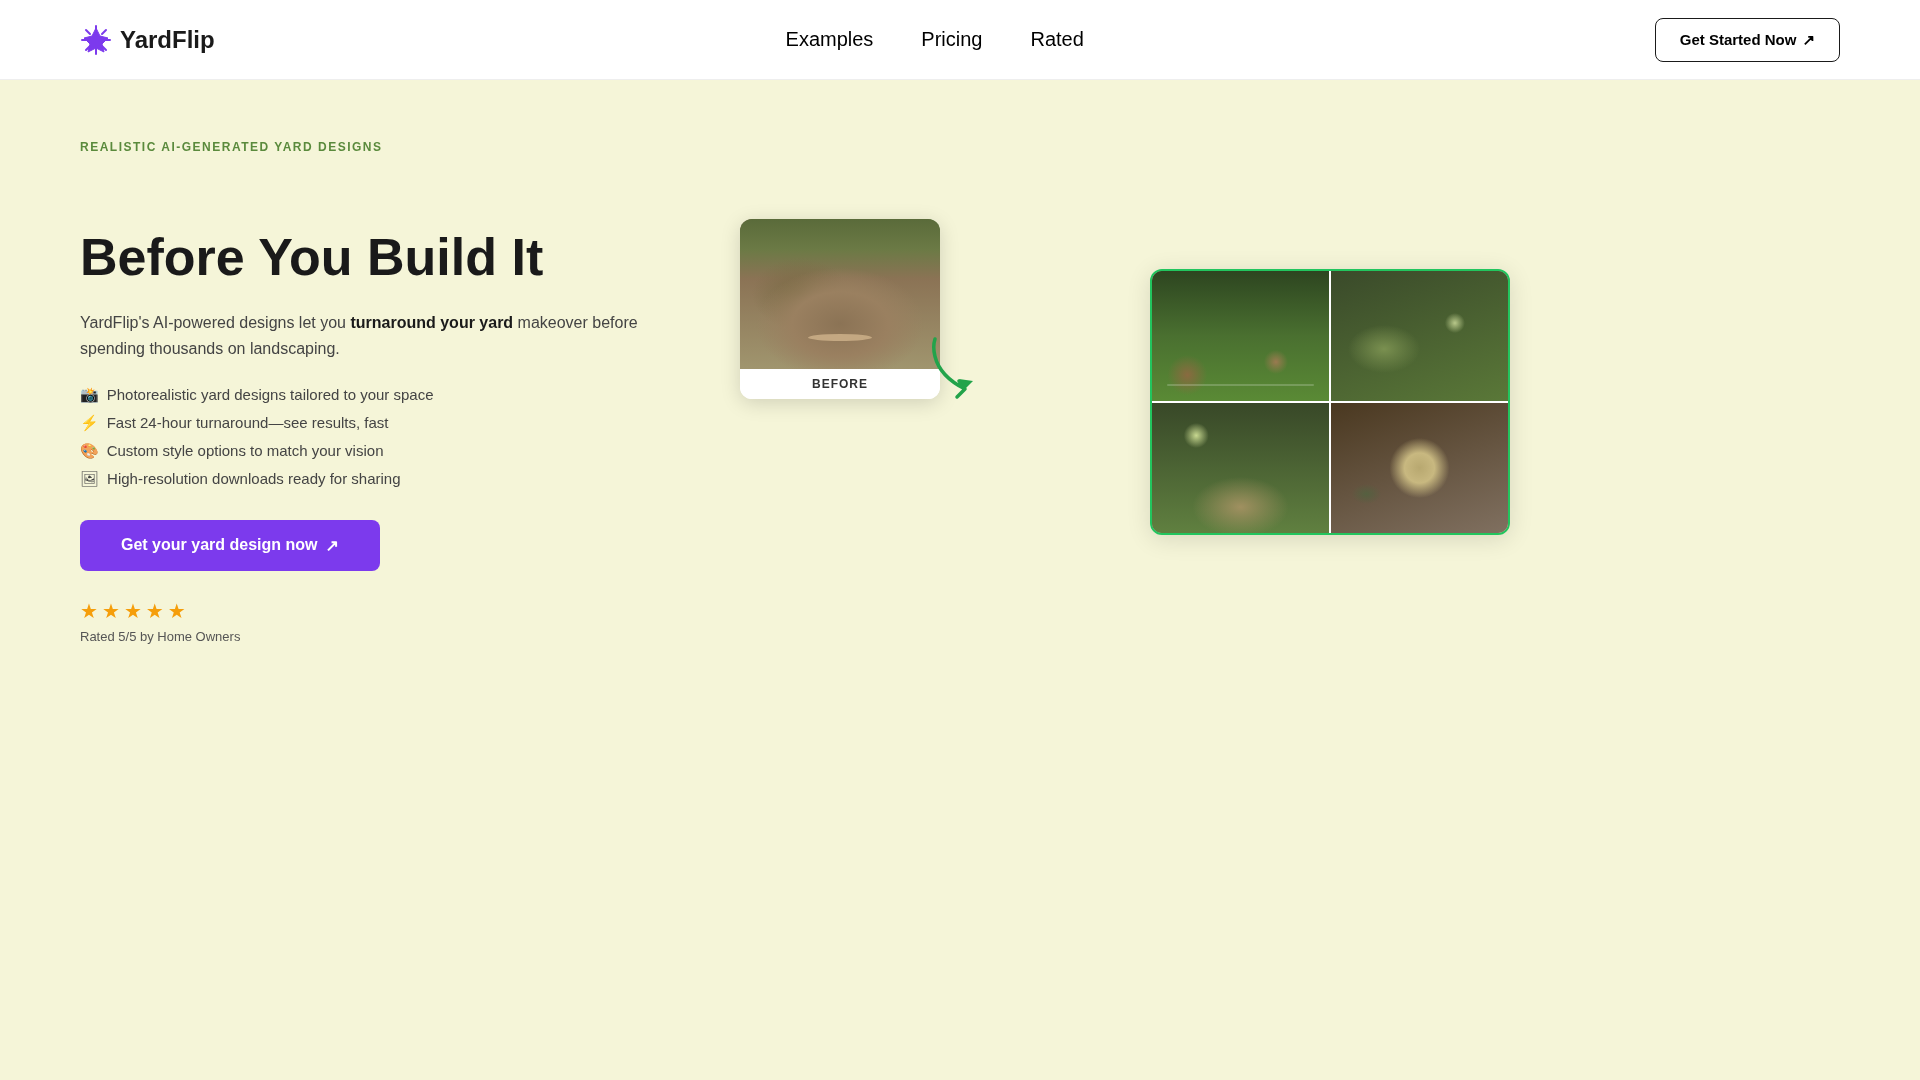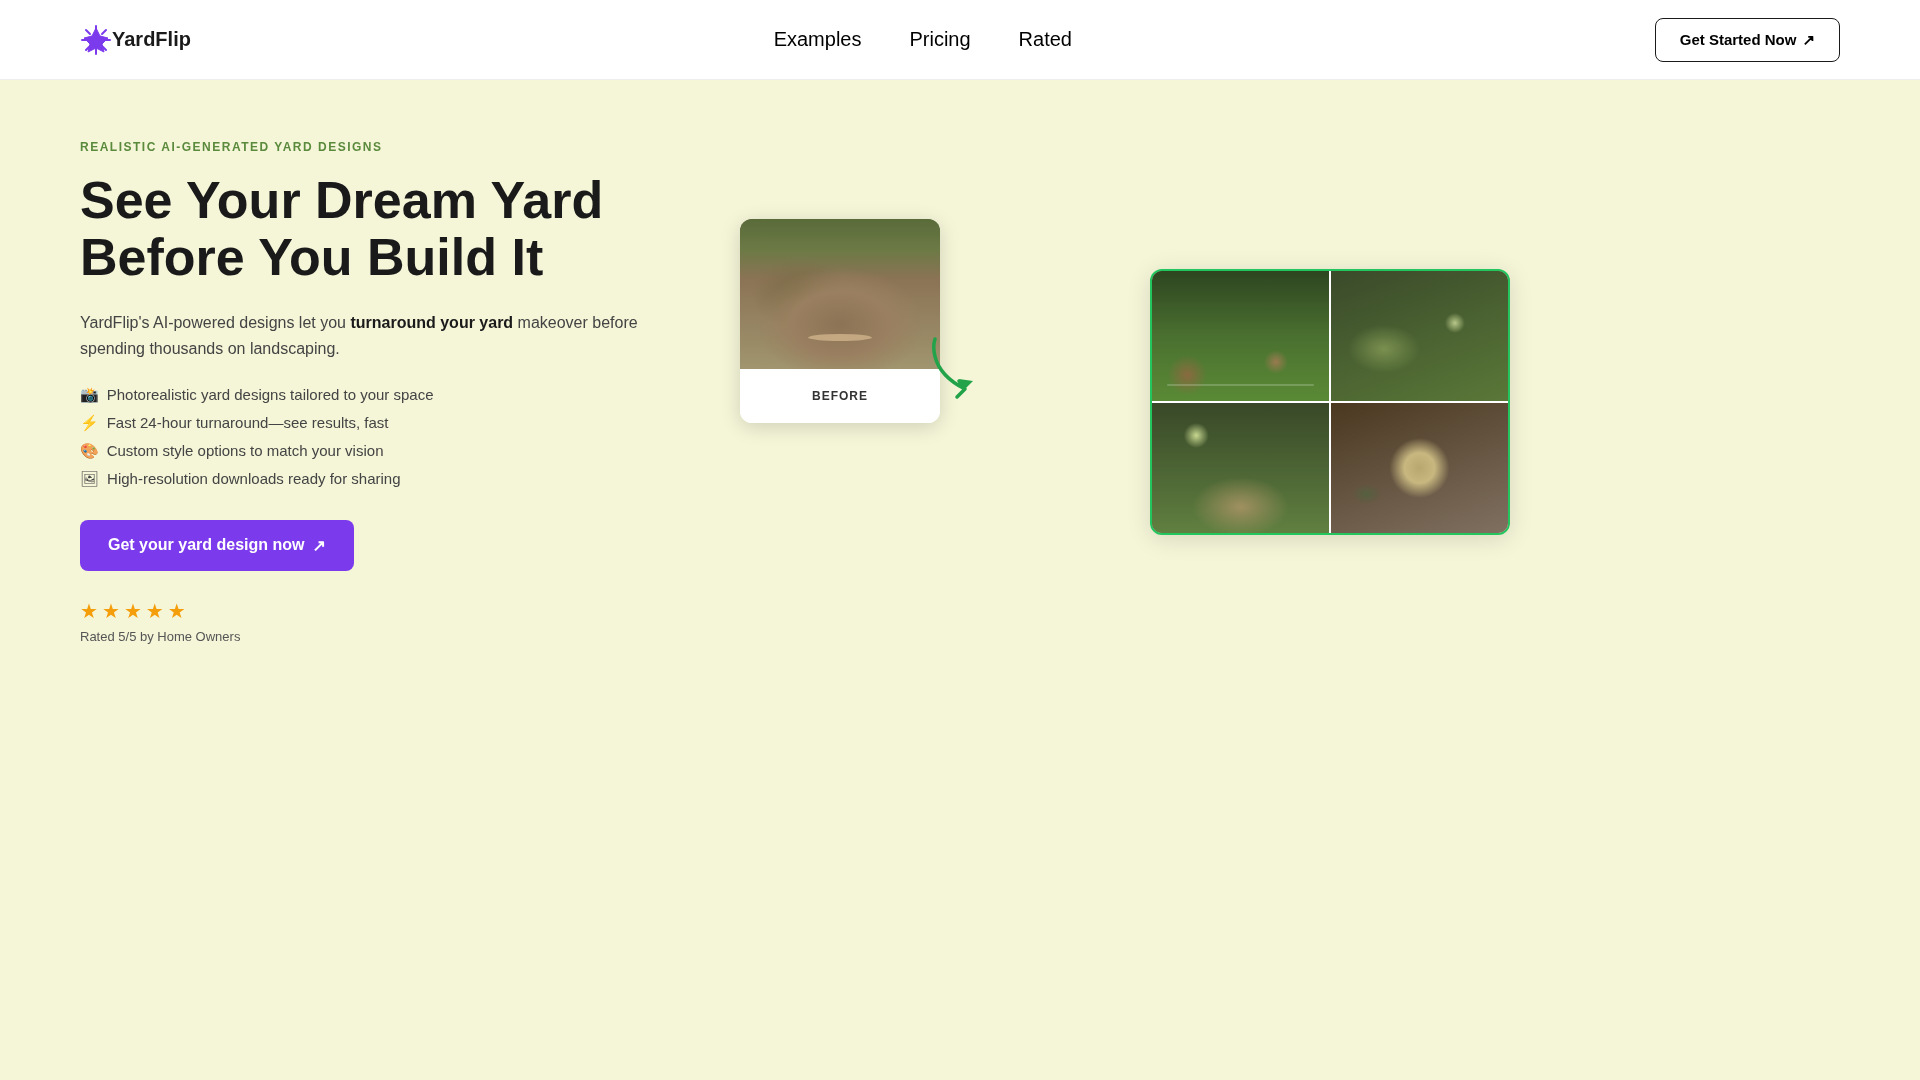--- a/index.html
+++ b/index.html
@@ -11,21 +11,22 @@
       align-items: center;
       justify-content: space-between;
       padding: 0 80px;
       height: 80px;
       background: #fff;
       border-bottom: 1px solid #eee;
     }
     .nav-logo {
       display: flex;
       align-items: center;
-      font-size: 20px;
+      gap: 8px;
+      font-size: 24px;
       font-weight: 700;
       color: #1a1a1a;
       cursor: pointer;
     }
     .logo-icon {
       width: 32px;
       height: 32px;
     }
     .nav-links {
       display: flex;
@@ -98,21 +99,21 @@
       color: #444;
       margin-bottom: 10px;
       display: flex;
       align-items: flex-start;
       gap: 8px;
     }
     .hero-cta-btn {
       background: #7c3aed;
       color: #fff;
       border: none;
-      padding: 16px 28px;
+      padding: 16px 41px;
       border-radius: 8px;
       font-size: 16px;
       font-weight: 600;
       cursor: pointer;
       display: flex;
       align-items: center;
       gap: 8px;
       margin-bottom: 28px;
     }
     .stars {
@@ -180,21 +181,21 @@
       bottom: 20%;
       left: 35%;
       width: 60px;
       height: 3px;
       background: #c4a882;
       border-radius: 50%;
       box-shadow: 0 0 0 2px #c4a882;
     }
     .before-label {
       text-align: center;
-      padding: 20px;
+      padding: 8px;
       font-size: 12px;
       font-weight: 700;
       letter-spacing: 1px;
       color: #333;
       background: #fff;
     }
 
     .arrow-svg {
       position: absolute;
       left: 195px;
@@ -329,21 +330,21 @@
   <button class="nav-cta">
     <span>Get Started Now</span>
     <span>↗</span>
   </button>
 </nav>
 
 <section class="hero">
   <div class="hero-left">
     <p class="hero-eyebrow">REALISTIC AI-GENERATED YARD DESIGNS</p>
     <h1 class="hero-title">
-      <span>See Your Dream Yard</span><br>
+      <br>
       <span>Before You Build It</span>
     </h1>
     <p class="hero-desc">
       <span>YardFlip's AI-powered designs let you </span><strong>turnaround your yard</strong><span> makeover before spending thousands on landscaping.</span>
     </p>
     <ul class="hero-features">
       <li>
         <span>📸</span>
         <span>Photorealistic yard designs tailored to your space</span>
       </li>

